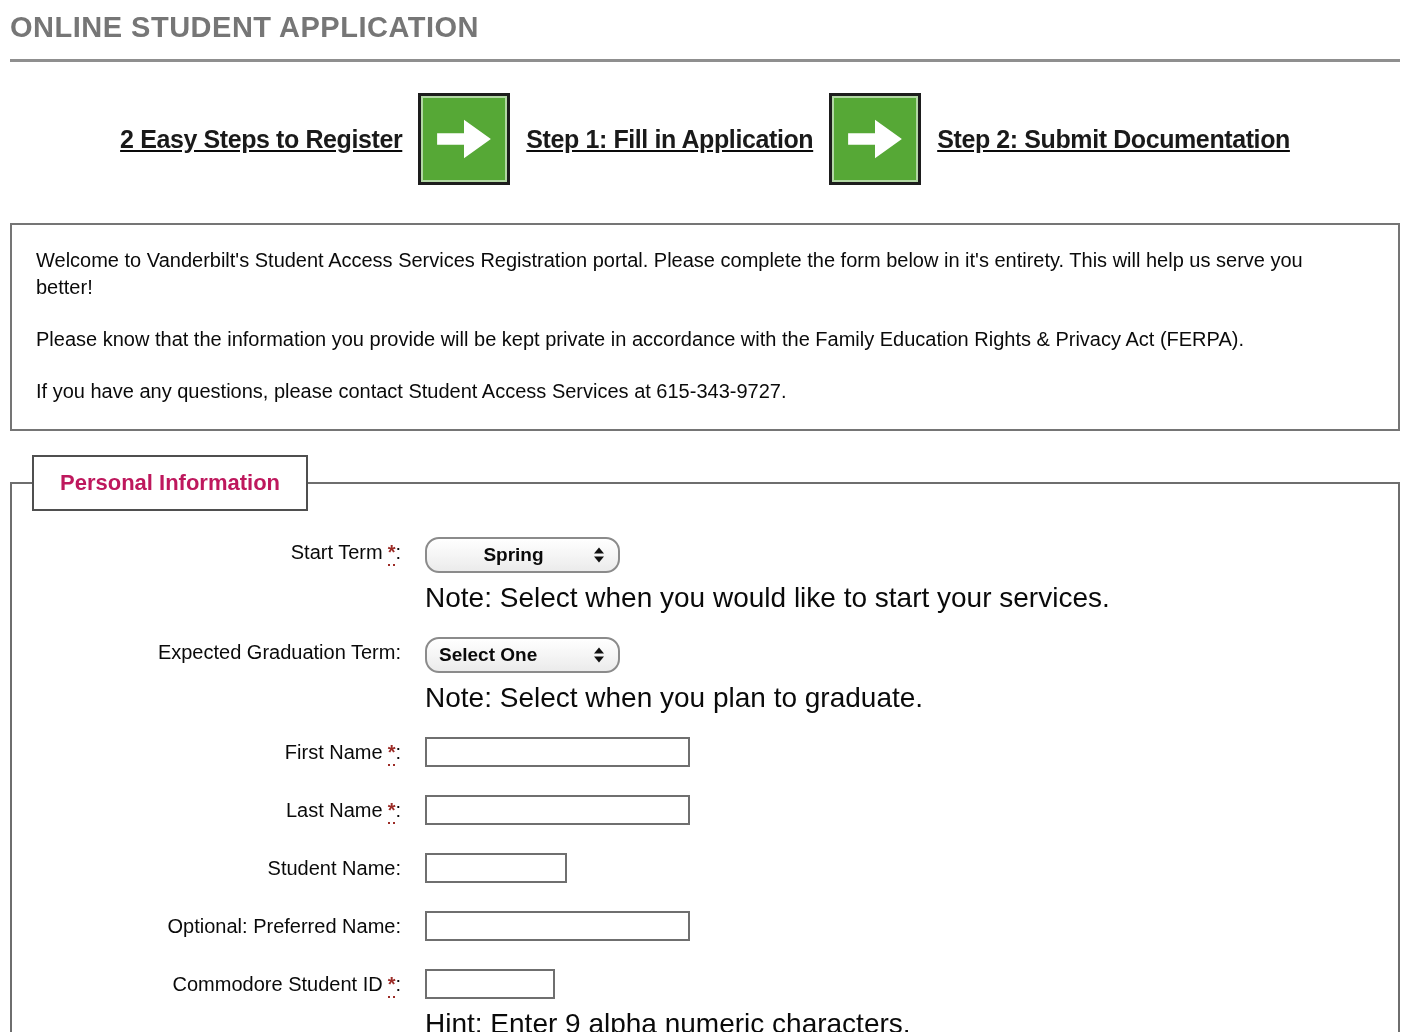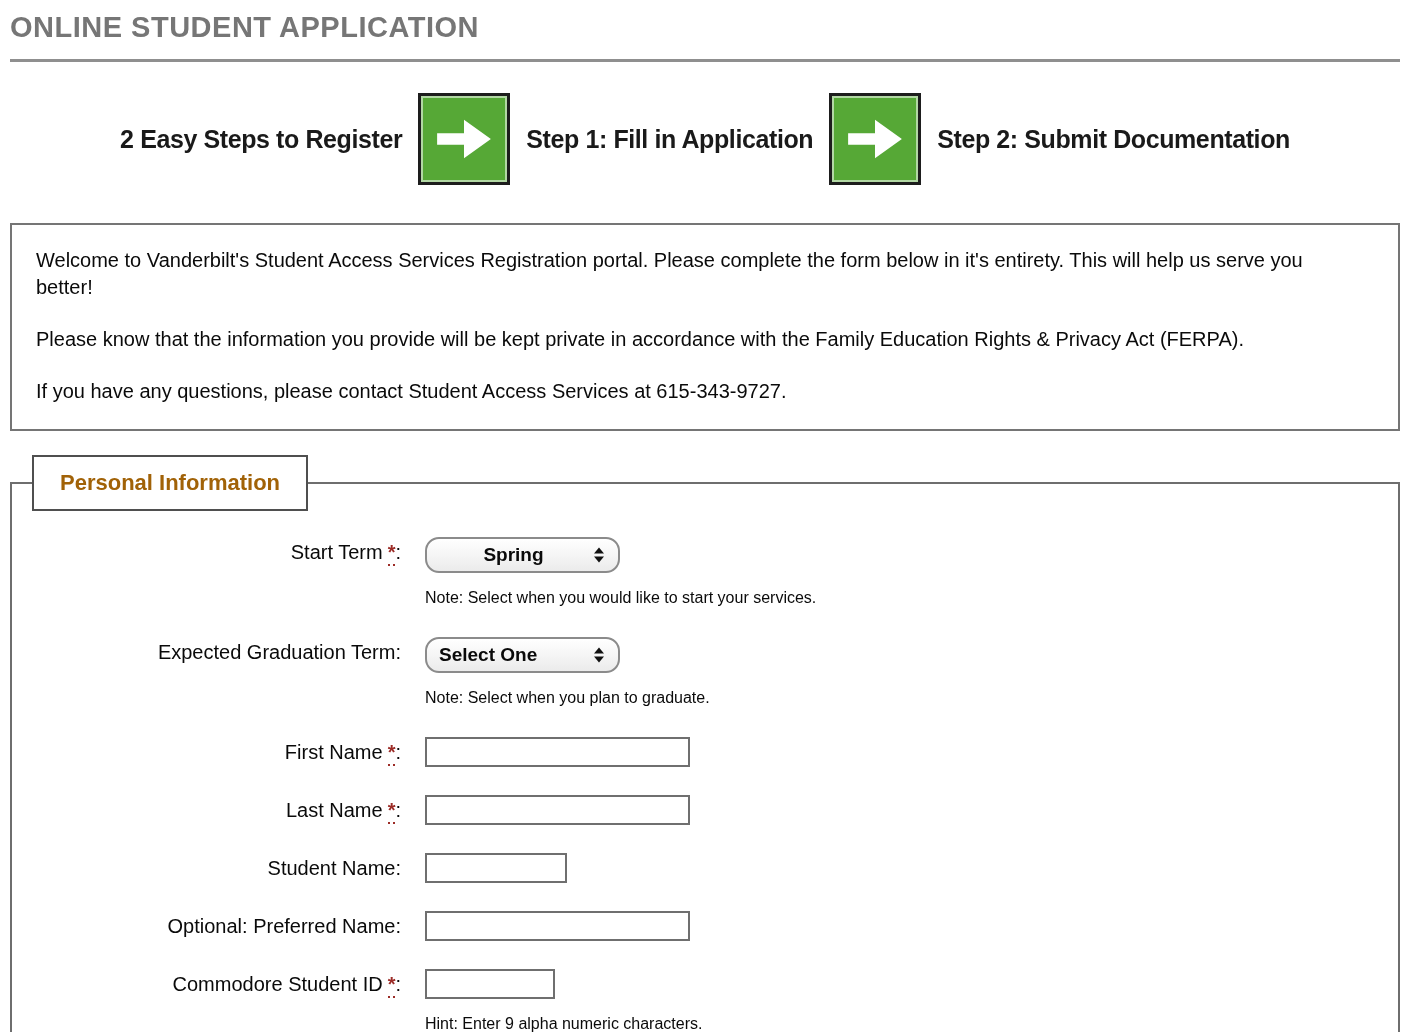--- a/index.html
+++ b/index.html
@@ -32,20 +32,21 @@
   }
 
   
   .steps {
     margin-top: 31px;
     display: flex;
     align-items: center;
     justify-content: center;
     gap: 16px;
     height: 92px;
+    text-decoration: underline;
   }
   .step-text {
     font-size: 25px;
     font-weight: bold;
     letter-spacing: -0.4px;
     color: #1a1a1a;
     white-space: nowrap;
   }
   .arrow-box {
     width: 92px;
@@ -81,21 +82,21 @@
     padding: 26px 0 80px 0;
     min-height: 575px;
   }
   legend.personal-legend {
     margin-left: 20px;
     padding: 13px 26px;
     border: 2px solid #4f4f4f;
     background: #ffffff;
     font-size: 22px;
     font-weight: bold;
-    color: #a16207;
+    color: #be185d;
   }
 
   
   .row {
     display: flex;
     align-items: flex-start;
     margin-bottom: 28px;
   }
   .row:last-child { margin-bottom: 0; }
   .flabel {
@@ -110,21 +111,21 @@
     color: #9c2c27;
     font-weight: bold;
     border-bottom: 2px dotted #9c2c27;
     padding-bottom: 1px;
     margin-left: 5px;
     text-decoration: none;
   }
   .control { margin-left: 24px; }
   .note {
     margin-top: 14px;
-    font-size: 16px;
+    font-size: 28px;
     line-height: 22px;
   }
 
   
   .select {
     width: 195px;
     height: 36px;
     border: 2px solid #8b8b8b;
     border-radius: 14px;
     background: linear-gradient(#ffffff, #ebebeb);

